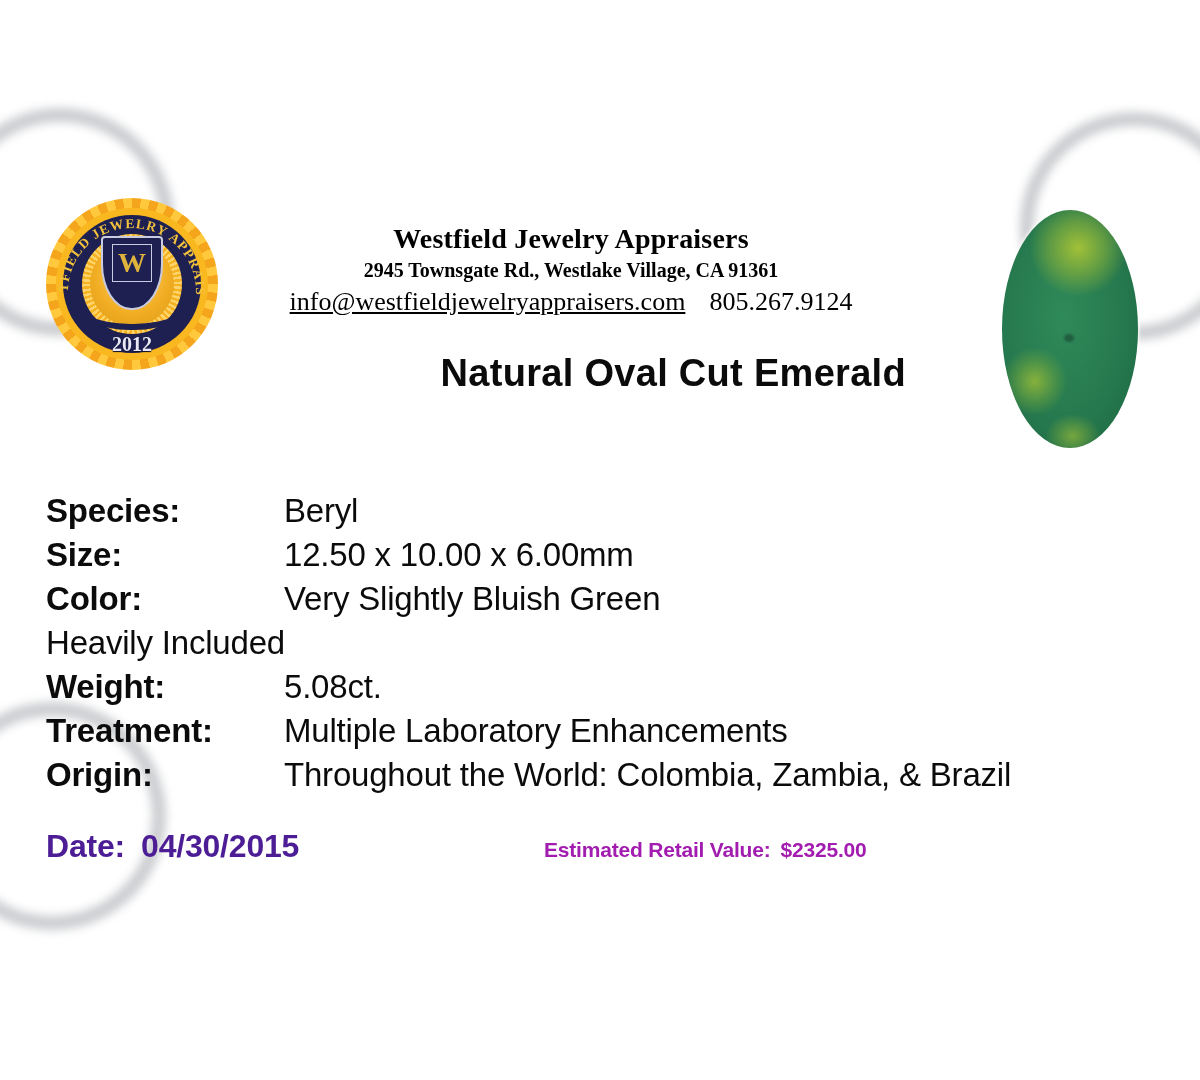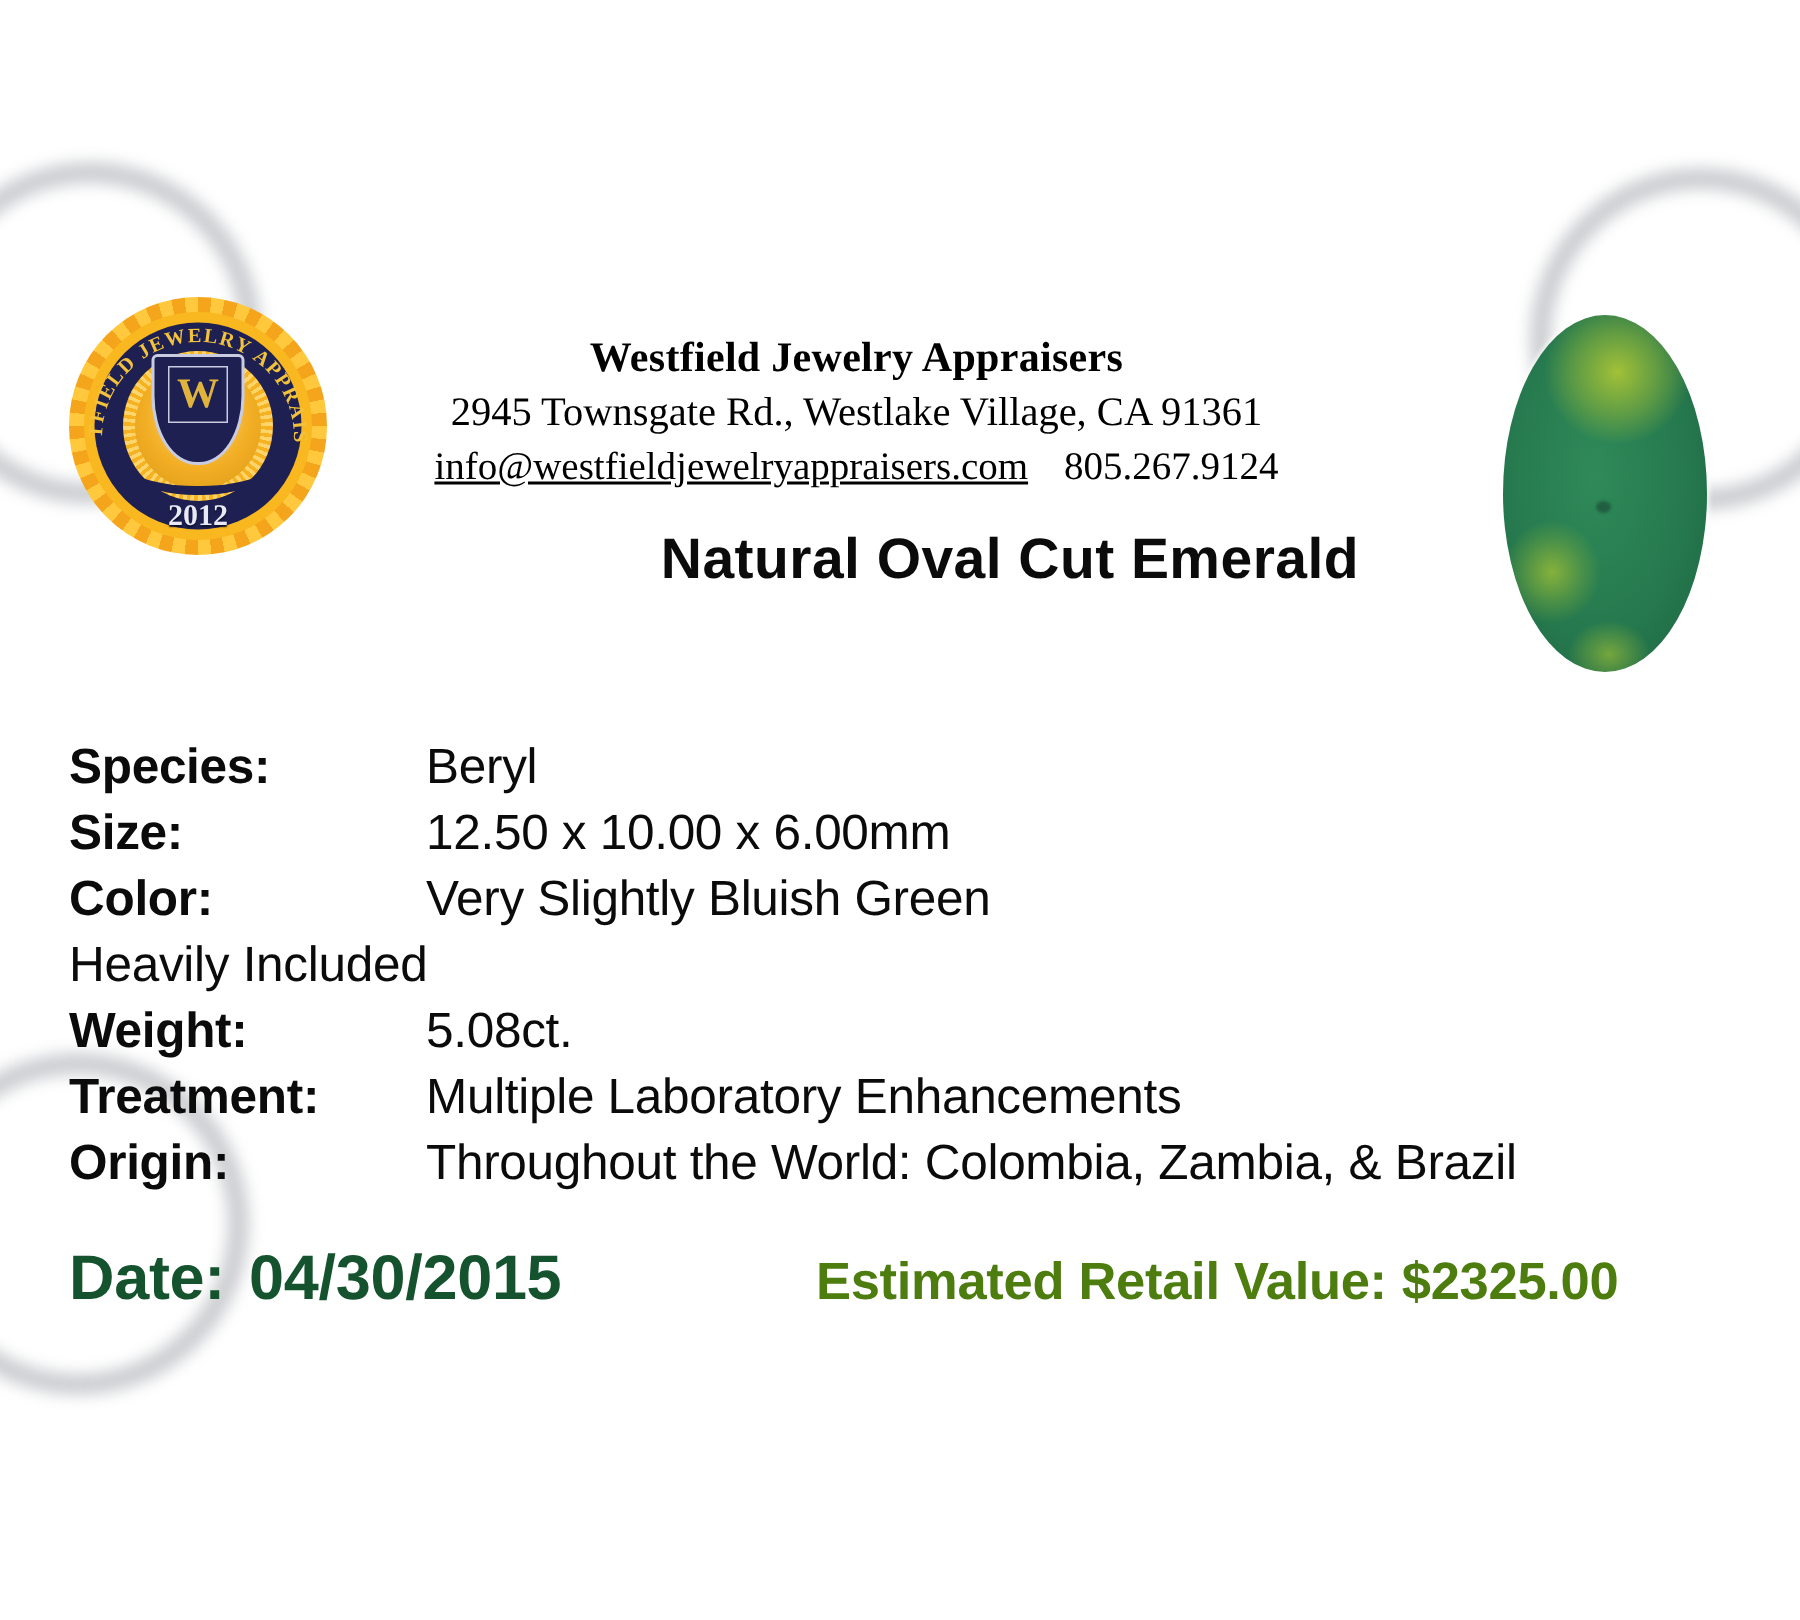--- a/index.html
+++ b/index.html
@@ -168,23 +168,24 @@
     font-family: "Liberation Serif", serif;
     color: #000000;
   }
   #company-name {
     font-size: 28px;
     font-weight: bold;
     letter-spacing: .2px;
     line-height: 1.18;
   }
   #company-address {
-    font-size: 27px;
+    font-size: 20px;
     line-height: 1.3;
     margin-top: 2px;
+    font-weight: bold;
   }
   #contact-line {
     font-size: 26px;
     line-height: 1.3;
     margin-top: 2px;
     white-space: nowrap;
   }
   #company-email {
     text-decoration: underline;
     color: #000000;
@@ -267,31 +268,31 @@
     position: absolute;
     left: 46px;
     top: 828px;
     width: 1080px;
     display: flex;
     align-items: baseline;
   }
   #date-group {
     width: 498px;
     flex: none;
-    font-size: 42px;
-    font-weight: bold;
-    color: #14532d;
+    font-size: 32px;
+    font-weight: bold;
+    color: #4c1d95;
     letter-spacing: -.2px;
     white-space: nowrap;
   }
   #date-group .date-value { margin-left: 16px; }
   #value-group {
-    font-size: 35px;
-    font-weight: bold;
-    color: #4d7c0f;
+    font-size: 21px;
+    font-weight: bold;
+    color: #a21caf;
     letter-spacing: -.2px;
     white-space: nowrap;
   }
   #value-group .retail-amount { margin-left: 10px; }
 </style>
 </head>
 <body>
 
 <div id="card">
 

